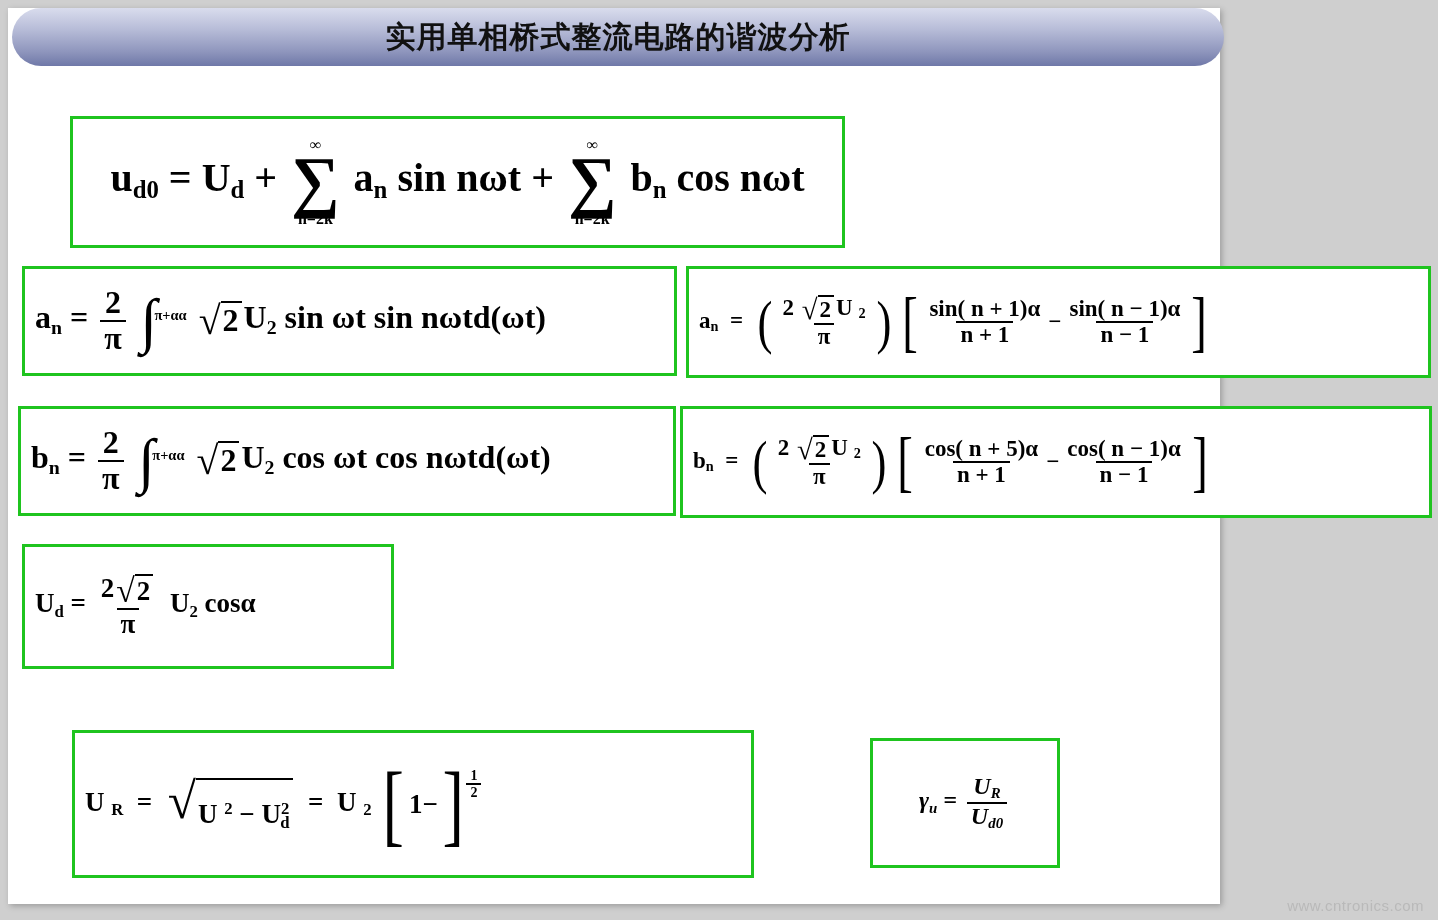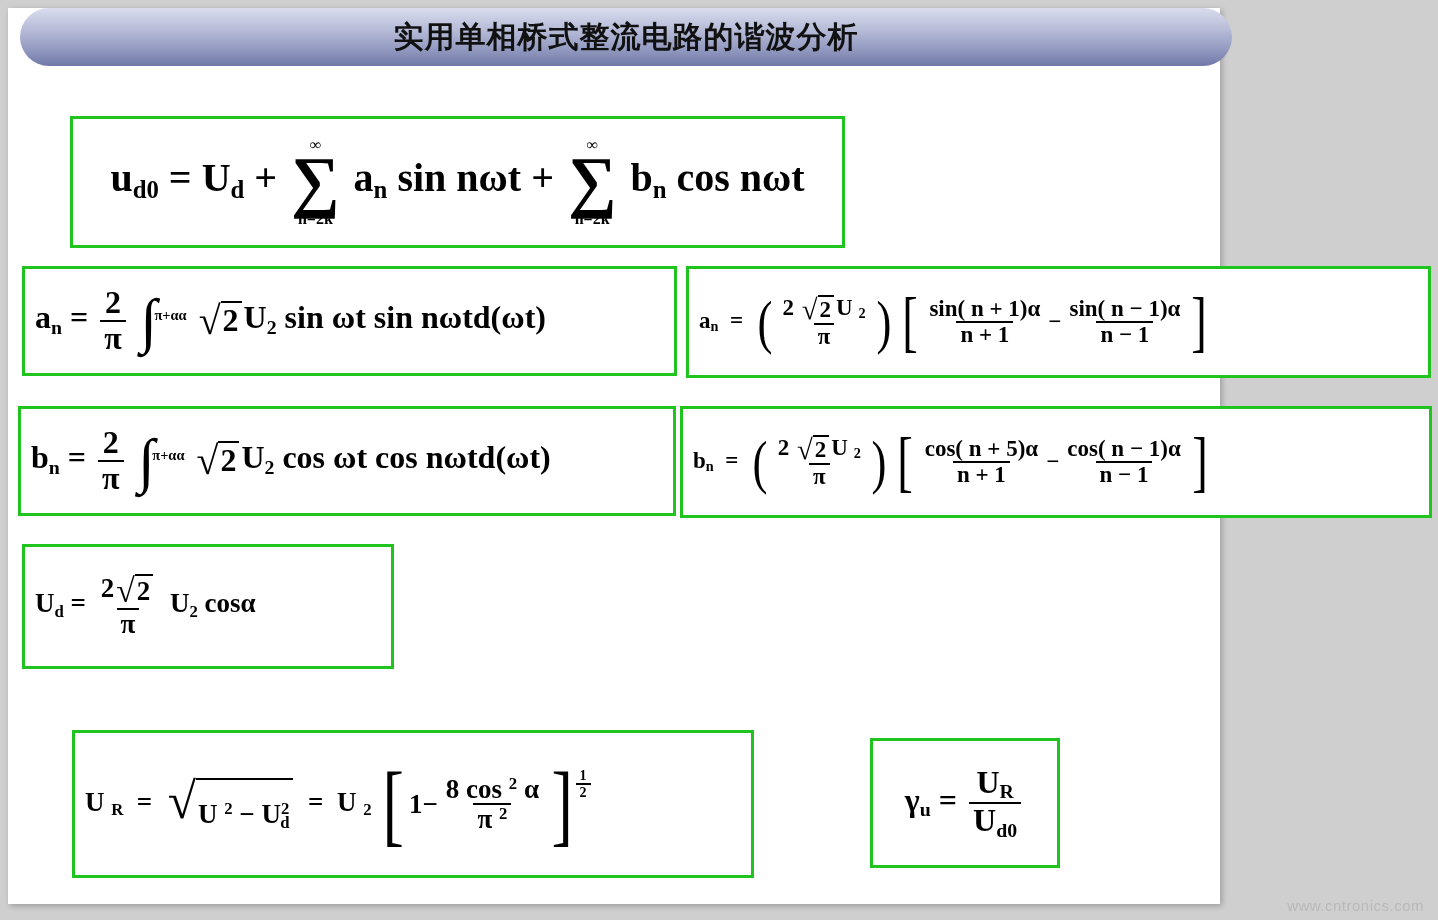--- a/index.html
+++ b/index.html
@@ -20,21 +20,21 @@
     left: 8px;
     top: 8px;
     width: 1212px;
     height: 896px;
     background: #ffffff;
     box-shadow: 2px 2px 6px rgba(0,0,0,0.25);
   }
 
   .title-bar {
     position: absolute;
-    left: 12px;
+    left: 4px;
     top: 0;
     width: 1212px;
     height: 58px;
     background: linear-gradient(to bottom, #d9dced 0%, #b9bed9 35%, #8f96bd 75%, #6f78a8 100%);
     display: flex;
     align-items: center;
     justify-content: center;
     border-radius: 29px;
   }
   .title-text {
@@ -339,38 +339,30 @@
             <span>−</span>
             <span>U</span><sup>2</sup><sub style="margin-left:-9px;">d</sub>
           </span>
         </span>
         &nbsp;<span>=</span>&nbsp;
         <span>U</span>&nbsp;<sub>2</sub>
         <span class="bigbrk">
           <span class="d" style="font-size:3.4em;">[</span>
           <span>1</span>
           <span>−</span>
-          <span class="frac">
-            <span class="num">
-              <span>8 cos</span>&nbsp;<sup>2</sup>&nbsp;<span>α</span>
-            </span>
-            <span class="den">
-              <span>π</span>&nbsp;<sup>2</sup>
-            </span>
-          </span>
           <span class="d" style="font-size:3.4em;">]</span>
         </span><span class="frac" style="font-size:0.52em; margin-left:-2px; vertical-align:2.2em;">
           <span class="num">1</span>
           <span class="den">2</span>
         </span>
       </span>
     </div>
 
     <div class="box" style="left:862px; top:672px; width:190px; height:130px; justify-content:center;">
-      <span class="math" style="font-size:32px;">
+      <span class="math" style="font-size:24px;font-style:italic;">
         <span>γ</span><sub>u</sub>
         <span>=</span>
         <span class="frac">
           <span class="num">
             <span>U</span><sub>R</sub>
           </span>
           <span class="den">
             <span>U</span><sub>d0</sub>
           </span>
         </span>

